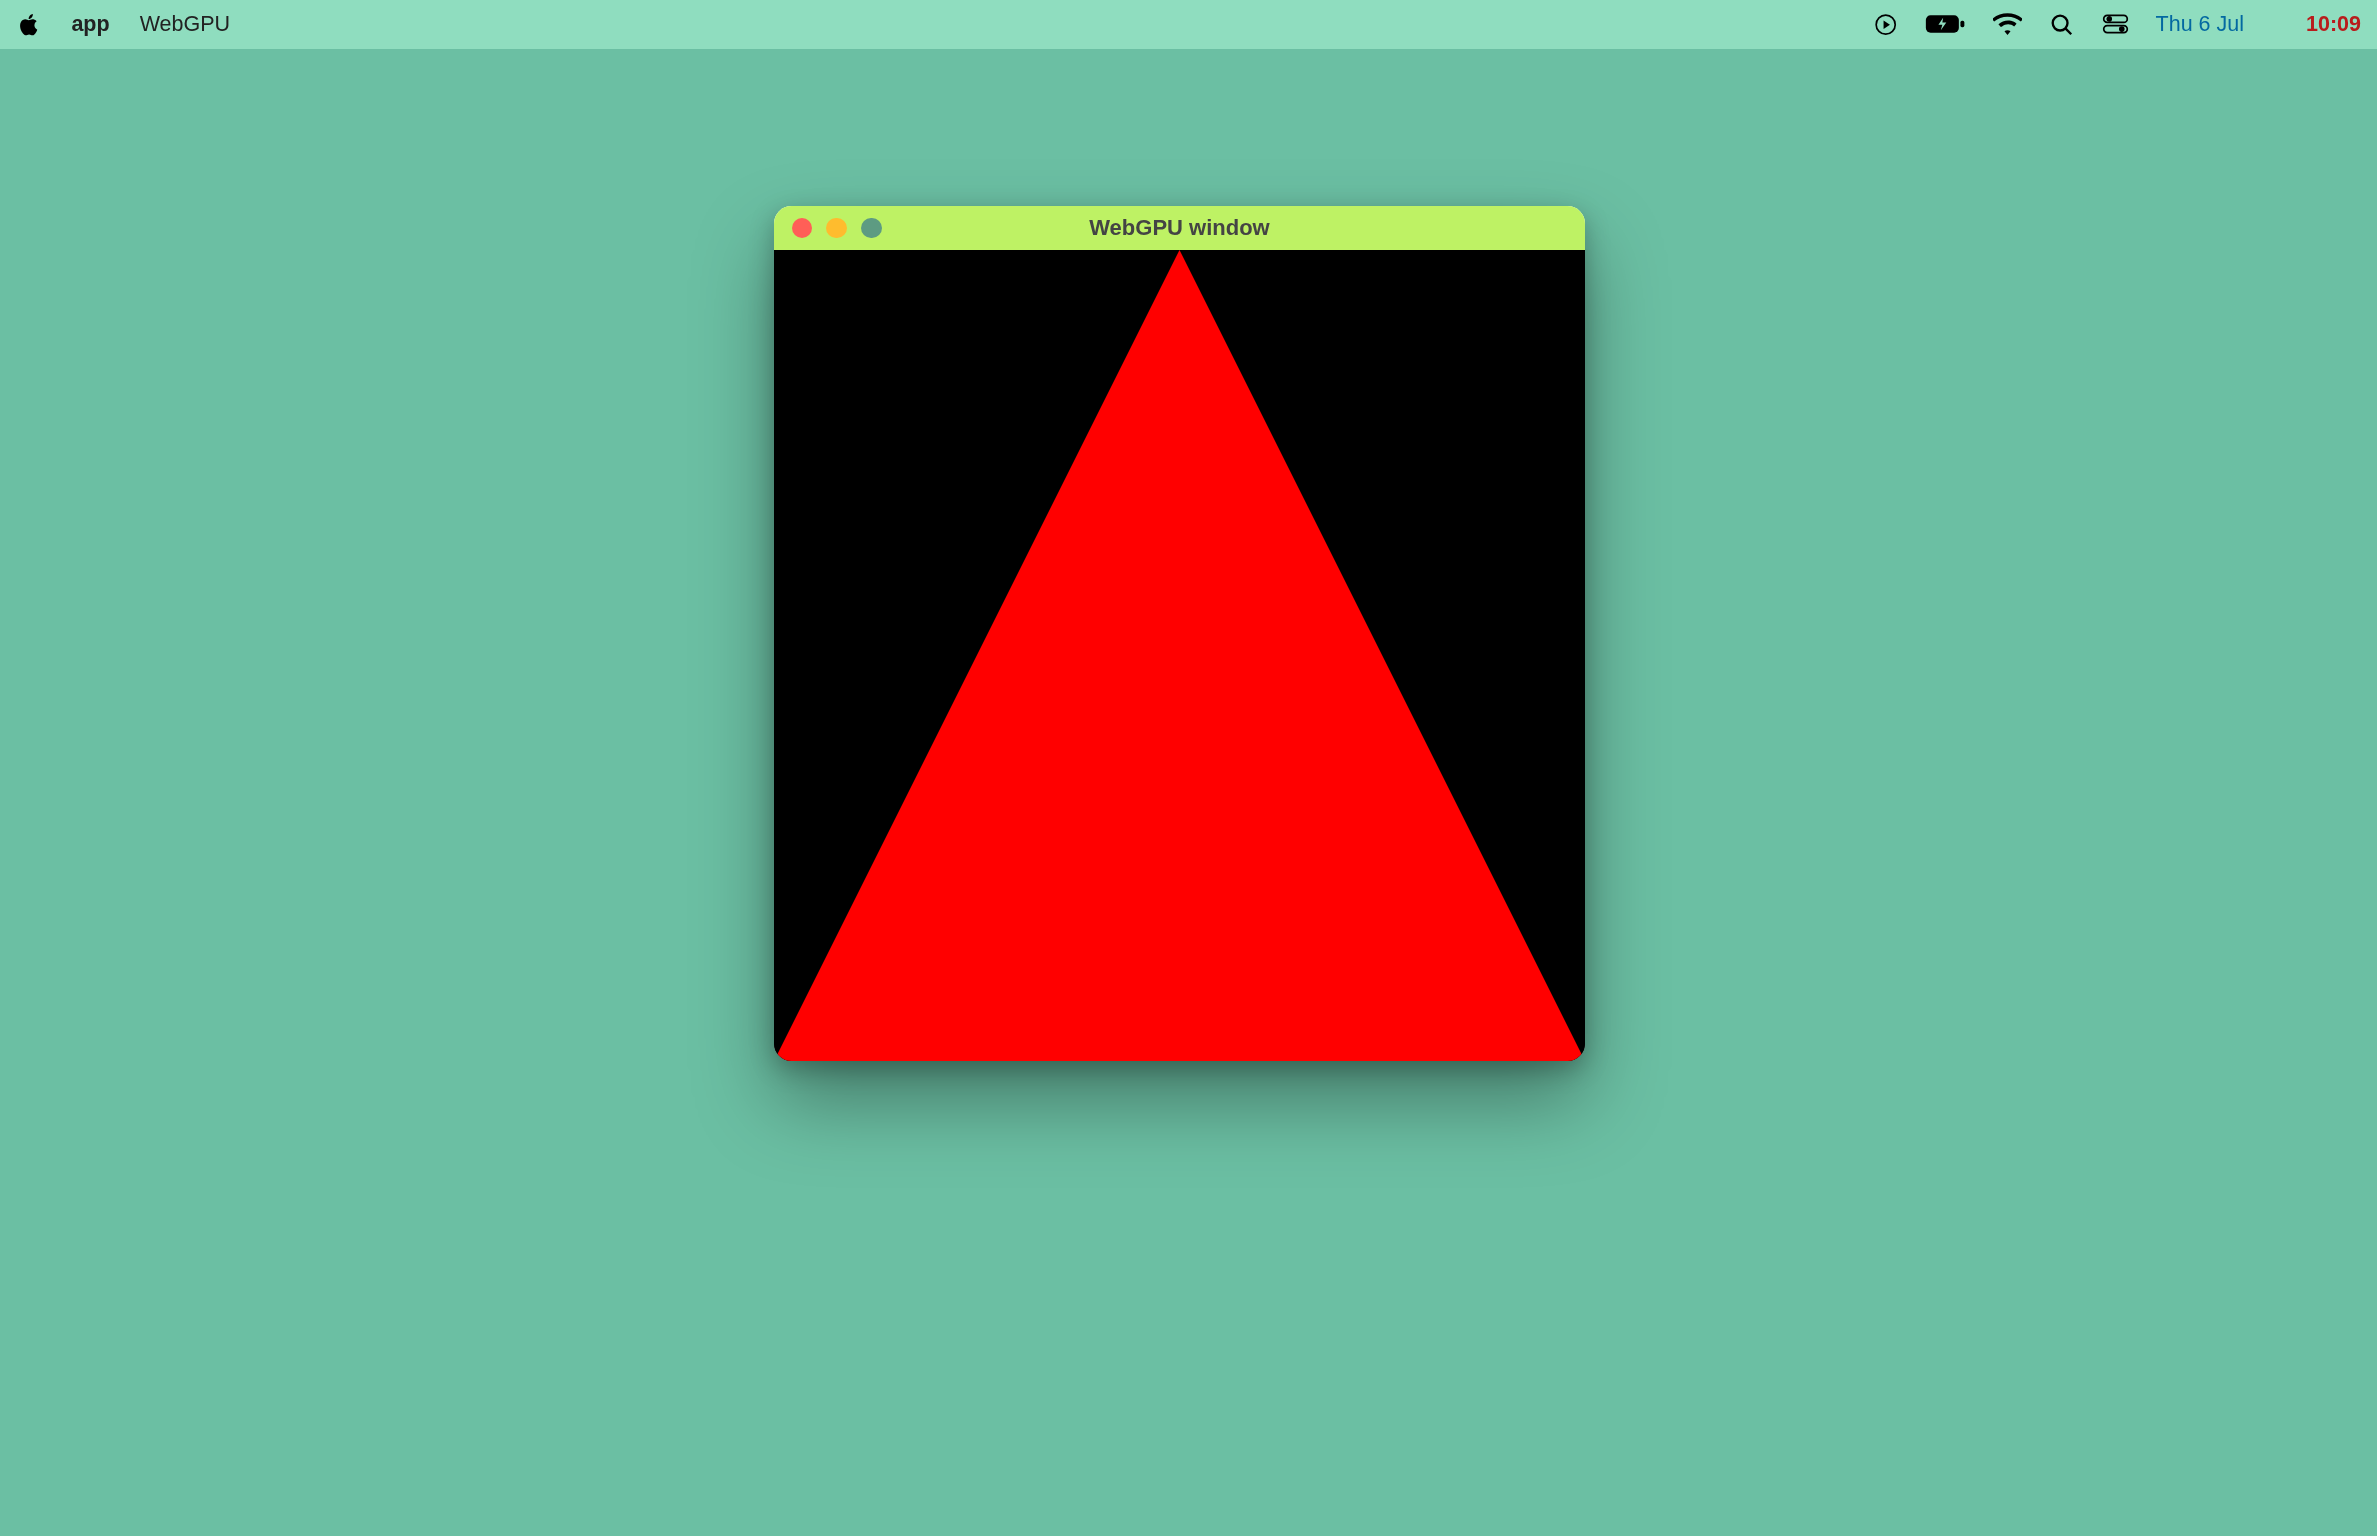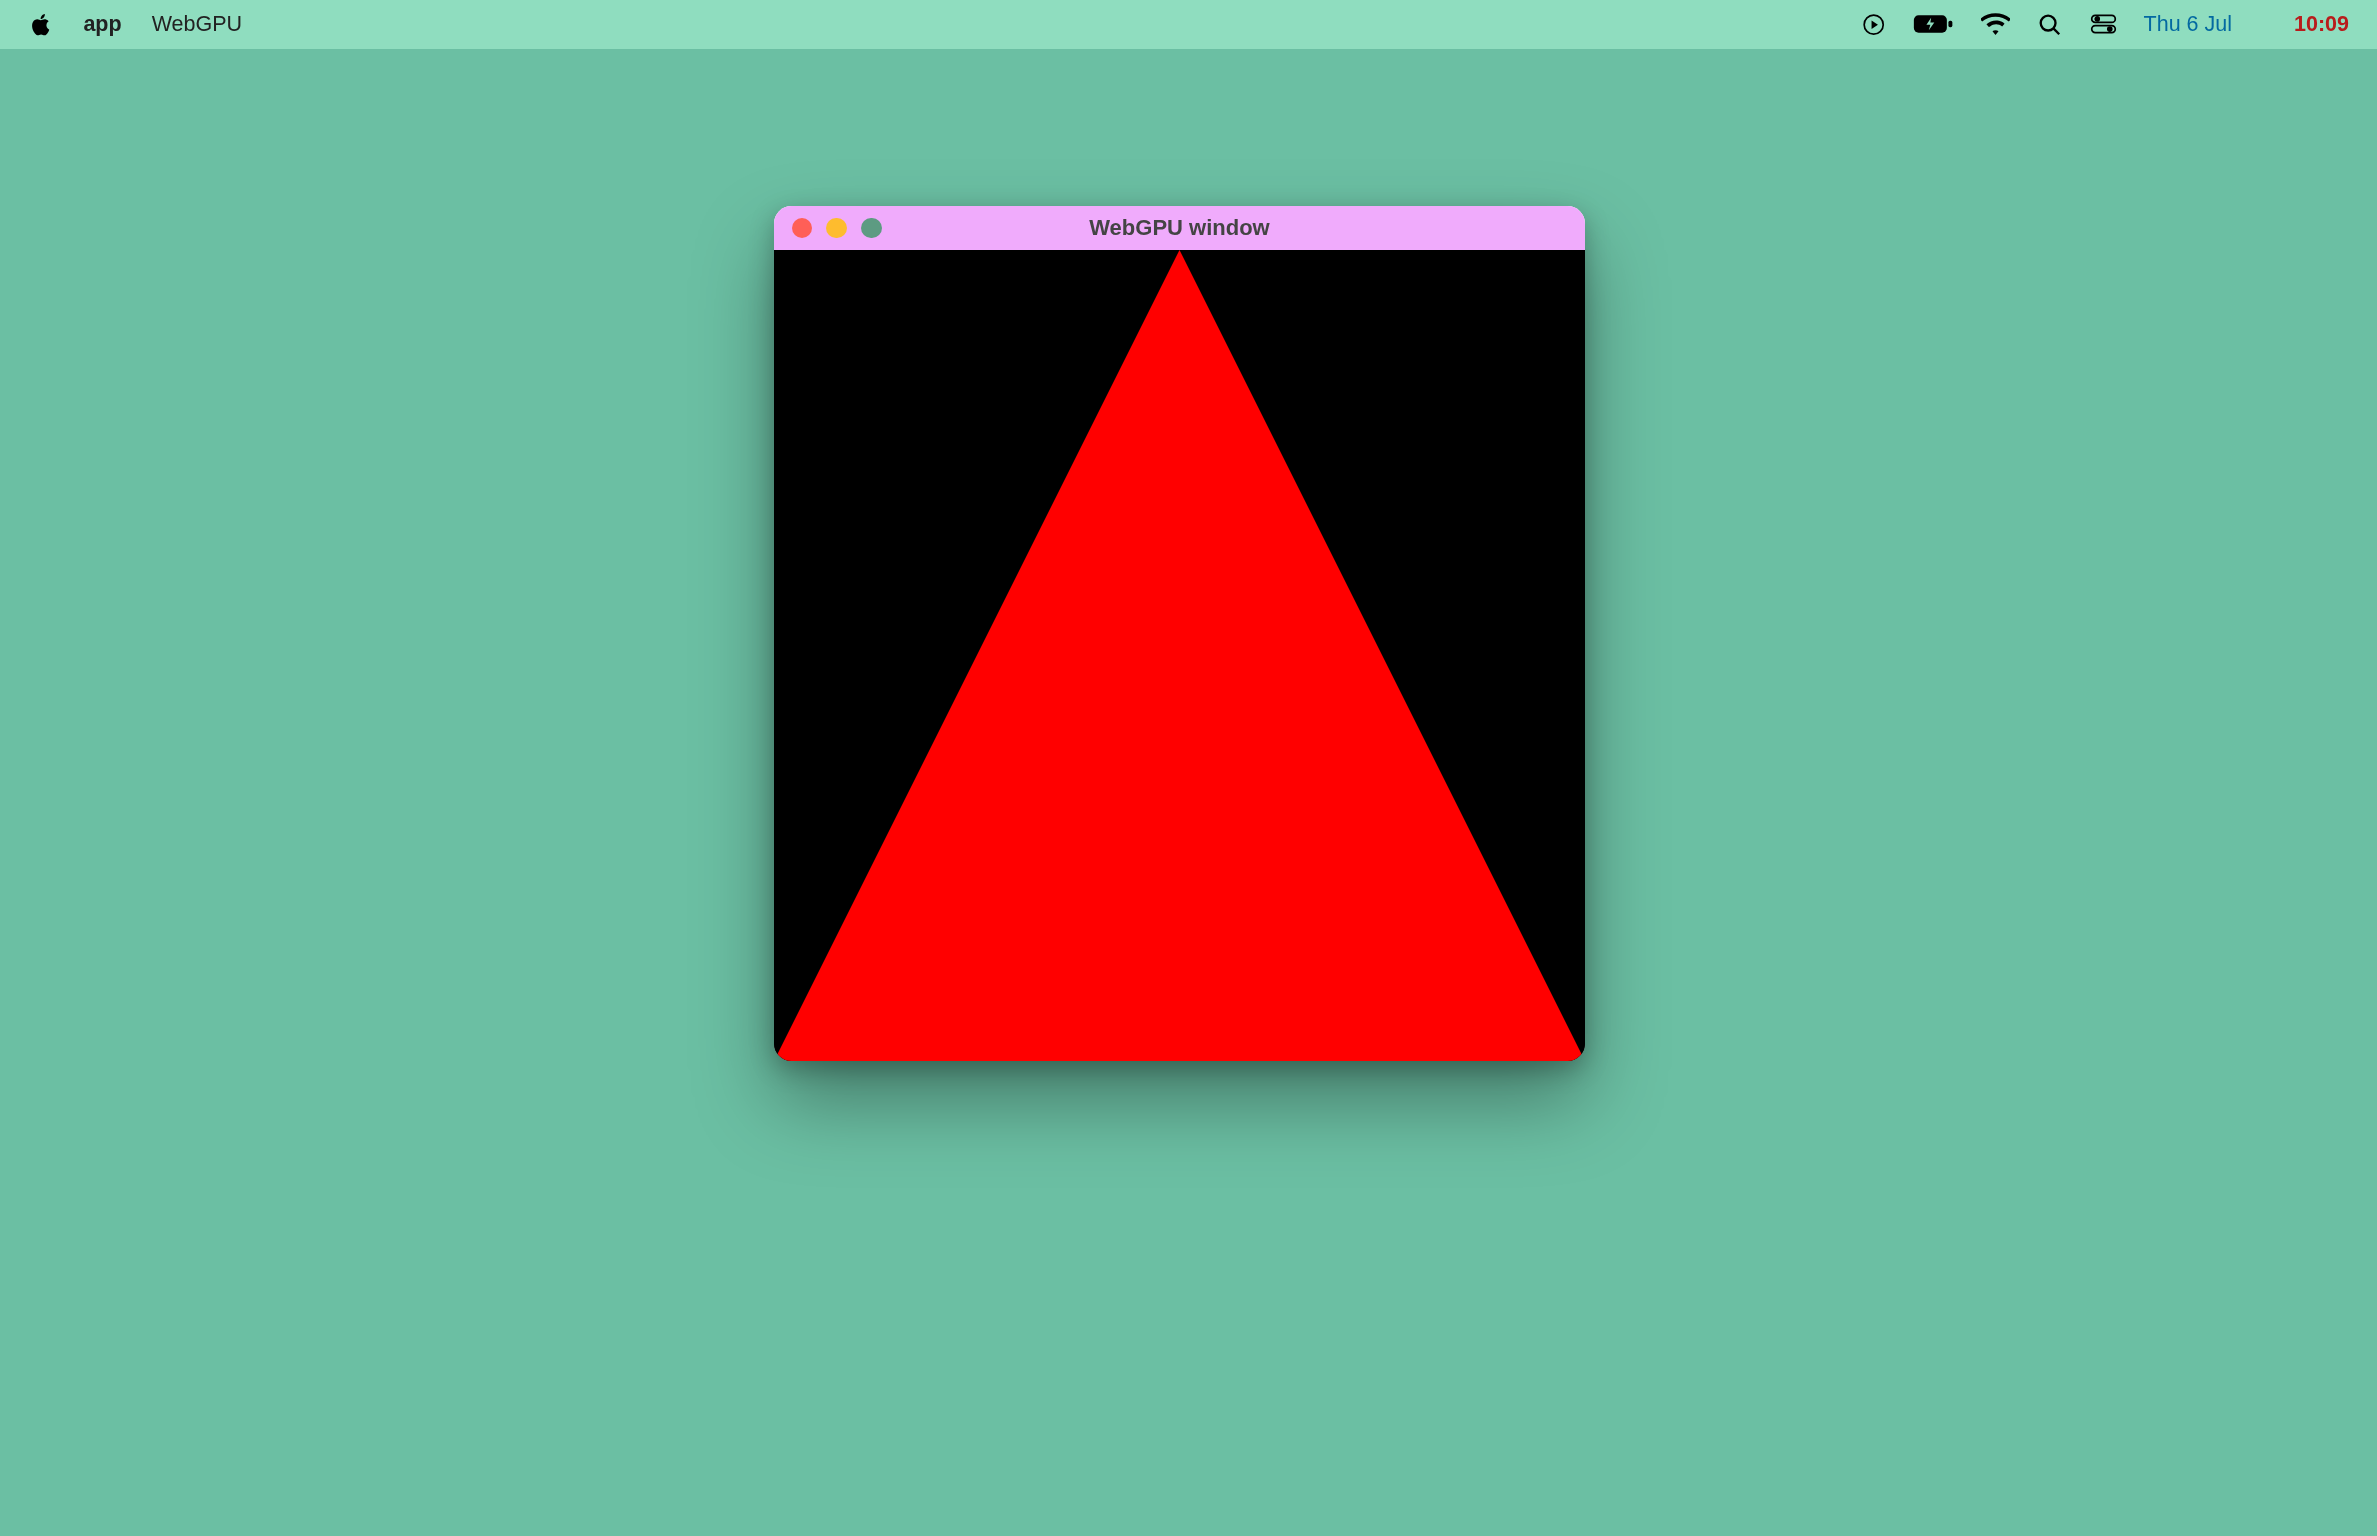--- a/index.html
+++ b/index.html
@@ -20,21 +20,21 @@
     
     .menubar {
       position: absolute;
       top: 0;
       left: 0;
       right: 0;
       height: 49px;
       background: #8FDDBF;
       display: flex;
       align-items: center;
-      padding: 0 28px;
+      padding: 0 16px;
       font-size: 21.5px;
       color: #000;
     }
 
     .menubar-left {
       display: flex;
       align-items: center;
       gap: 30px;
     }
 
@@ -89,21 +89,21 @@
       top: 206px;
       width: 811px;
       border-radius: 17.5px;
       overflow: hidden;
       box-shadow: 0 40px 79px rgba(0,0,0,0.35), 0 8px 24px rgba(0,0,0,0.25);
       background: #fff;
     }
 
     .titlebar {
       height: 44px;
-      background: #f0abfc;
+      background: #bef264;
       display: flex;
       align-items: center;
       padding: 0 17.5px;
       position: relative;
     }
 
     .traffic-lights {
       display: flex;
       gap: 14.3px;
       align-items: center;

